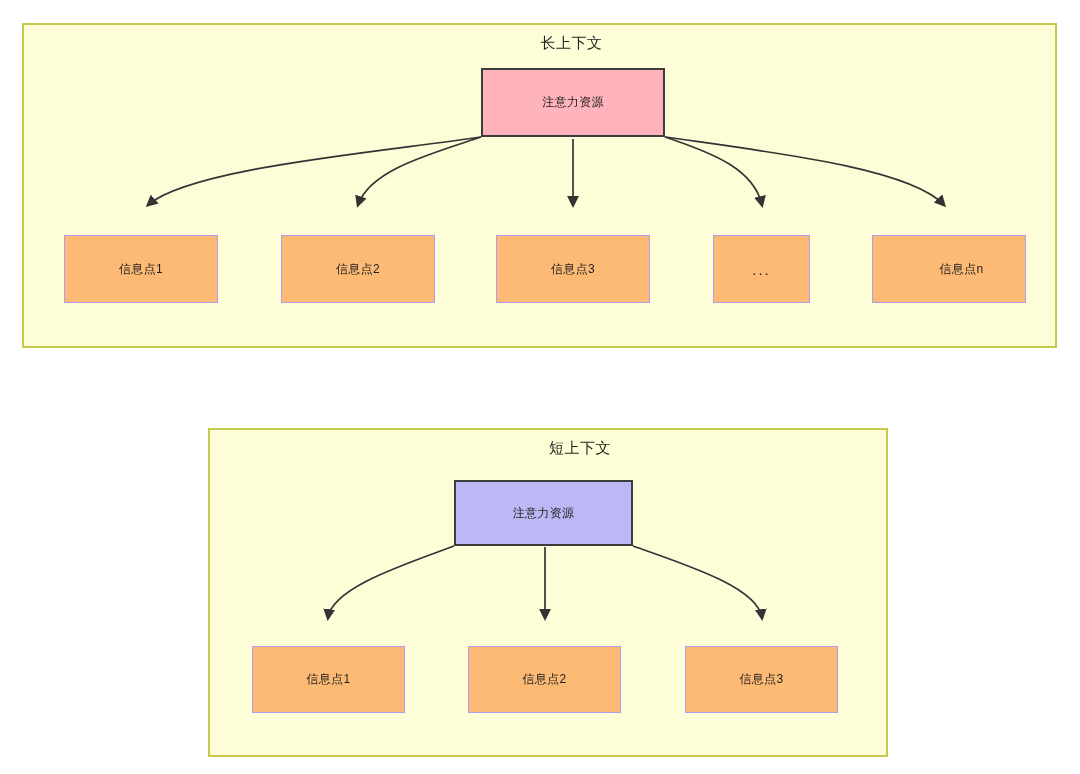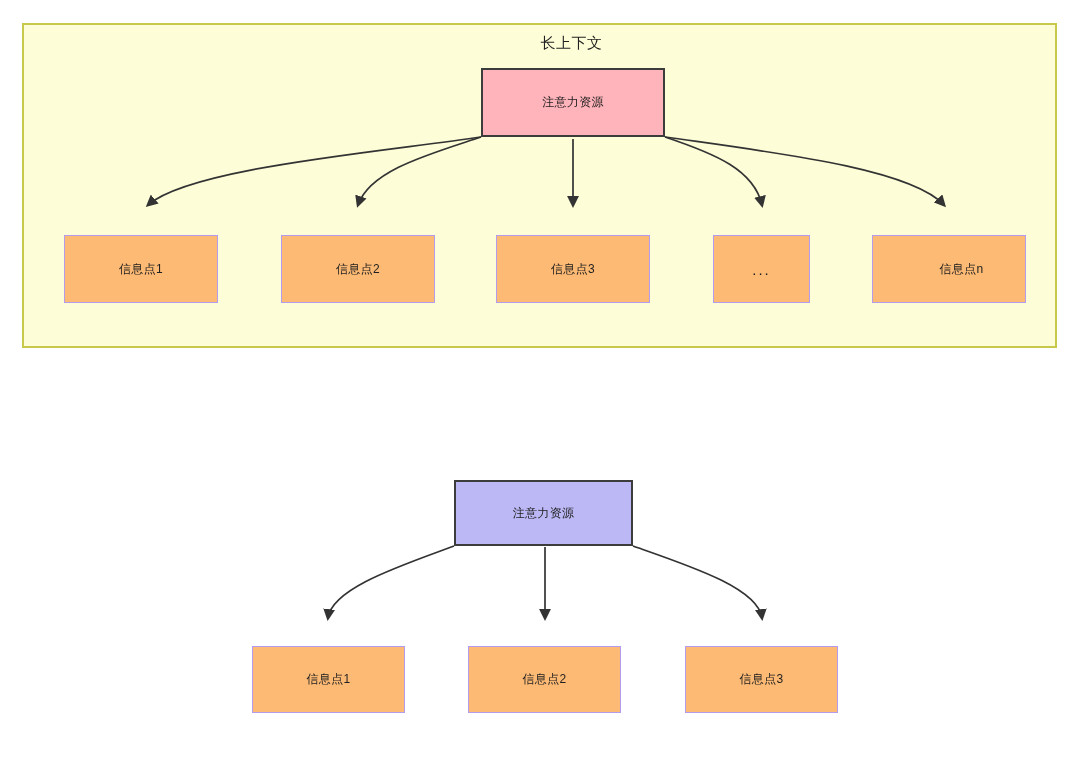--- a/index.html
+++ b/index.html
@@ -85,20 +85,23 @@
 </style>
 </head>
 <body>
 
 <div class="canvas">
 
   <div class="container-box" id="container-long">
     <div class="container-title">长上下文</div>
   </div>
 
+  <div class="container-box" id="container-short">
+    <div class="container-title">短上下文</div>
+  </div>
 
   <svg class="edges" viewBox="0 0 1080 774">
     <defs>
       <marker id="arrow" viewBox="0 0 12 12" refX="9" refY="6" markerWidth="7" markerHeight="7" orient="auto-start-reverse">
         <path d="M 0 0 L 12 6 L 0 12 z" fill="#333333"></path>
       </marker>
     </defs>
 
     <g>
       <path d="M 481 137 C 380 152, 190 168, 148 205" fill="none" stroke="#333333" stroke-width="1.7" marker-end="url(#arrow)"></path>

